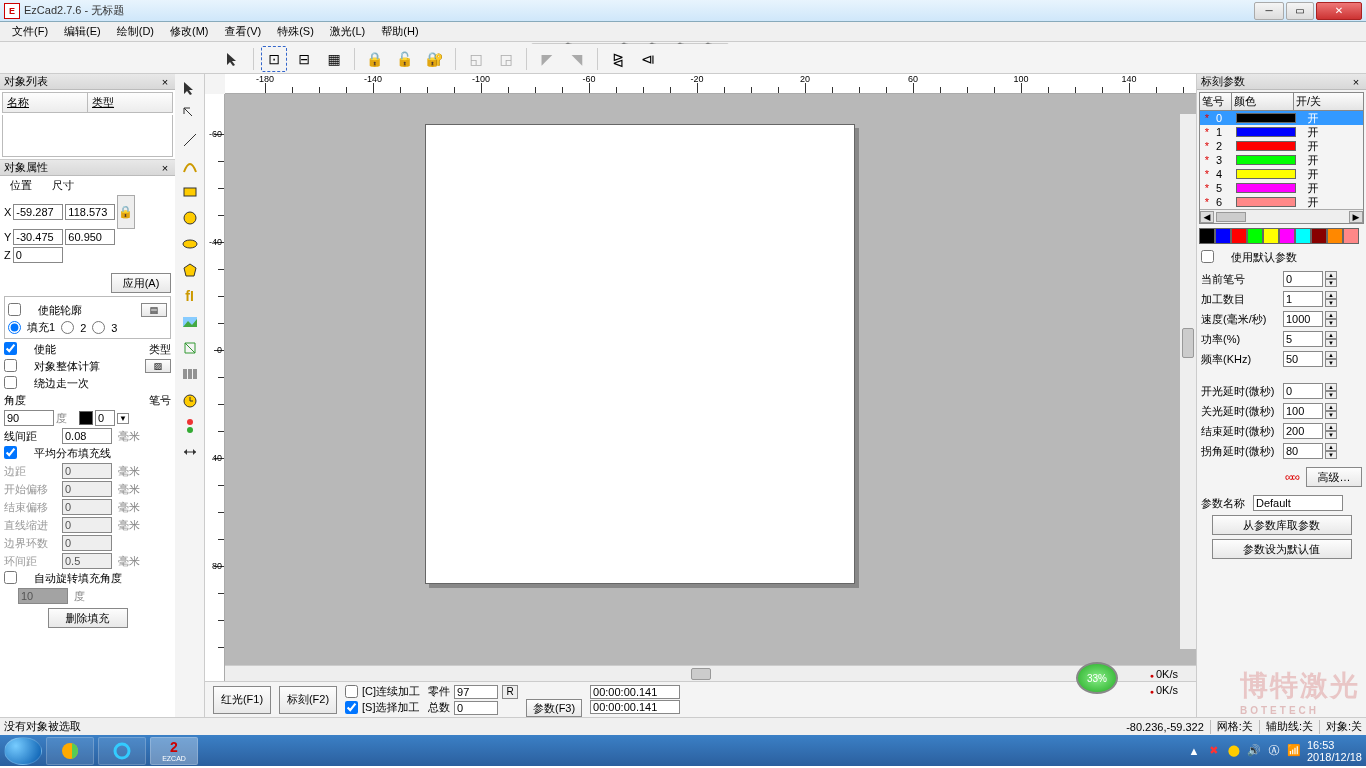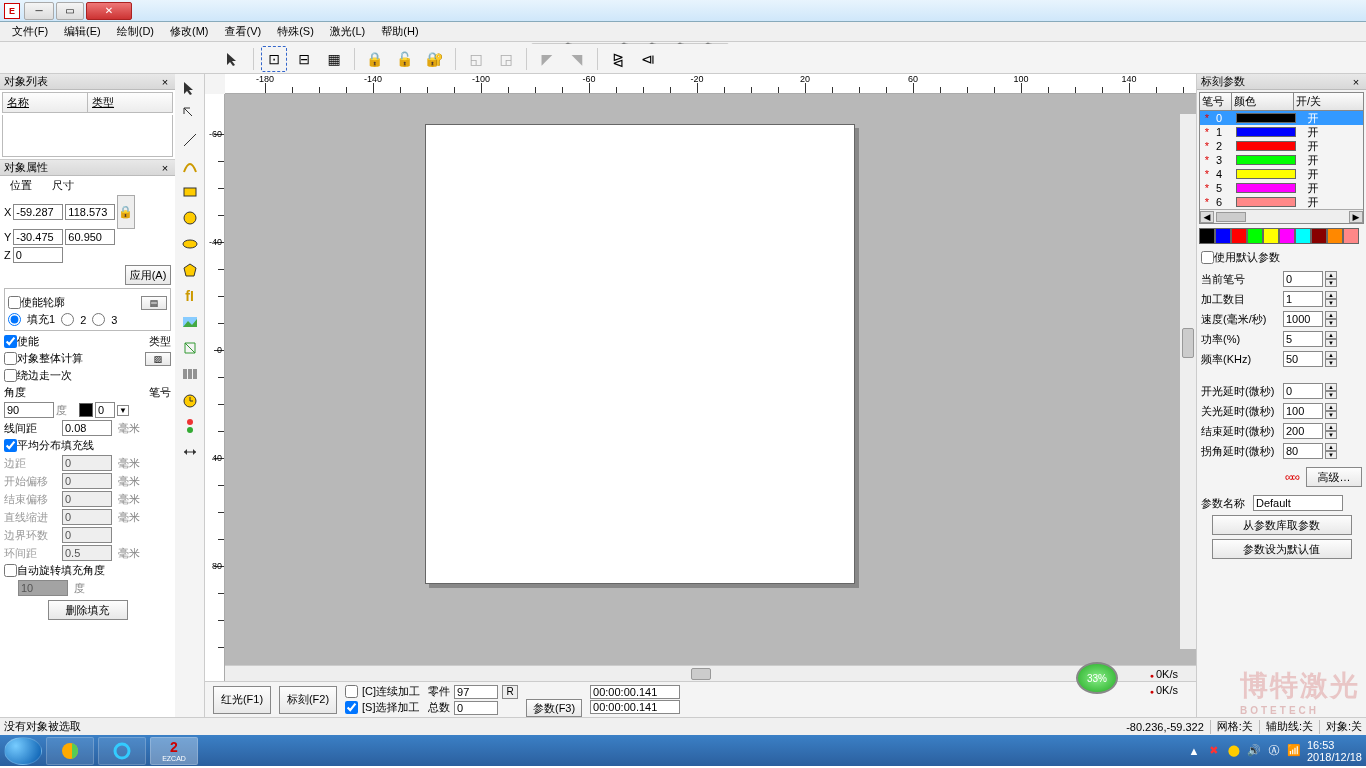--- a/index.html
+++ b/index.html
@@ -44,23 +44,23 @@
 .objlist-head { display: flex; background: #fff; border: 1px solid #bbb; margin: 2px; }
 .objlist-col { flex: 1; padding: 2px 4px; border-right: 1px solid #bbb; background: linear-gradient(#fdfdfd,#ececec); text-decoration: underline; }
 .objlist-body { height: 42px; background: #fff; border: 1px solid #bbb; margin: 0 2px 2px 2px; border-top: none; }
 
 
 .props { flex: 1; overflow-y: auto; padding: 2px 4px; font-size: 11px; }
 .props-row { display: flex; align-items: center; margin: 2px 0; gap: 2px; }
 .props input[type="text"] { width: 50px; height: 16px; border: 1px solid #888; padding: 0 2px; font-size: 11px; background: #fff; }
 .props .wide { width: 38px; }
 .props label { font-size: 11px; }
-.btn-apply { width: 46px; height: 20px; margin-left: auto; border: 1px solid #888; background: linear-gradient(#fdfdfd,#e8e8e8); cursor: pointer; }
+.btn-apply { width: 60px; height: 20px; margin-left: auto; border: 1px solid #888; background: linear-gradient(#fdfdfd,#e8e8e8); cursor: pointer; margin-top: 8px; }
 .group-box { border: 1px solid #bbb; padding: 4px 3px 3px 3px; margin: 3px 0; position: relative; }
-.checkbox-row { display: flex; align-items: center; gap: 0; margin: 2px 0; }
+.checkbox-row { display: flex; align-items: flex-start; gap: 17px; margin: 2px 0; }
 .radio-row { display: flex; align-items: center; gap: 6px; }
 .mini-btn { width: 26px; height: 14px; border: 1px solid #888; background: linear-gradient(#fdfdfd,#e8e8e8); font-size: 9px; cursor: pointer; }
 .hdr-row { display: flex; gap: 20px; padding: 0 6px; }
 .lbl-input { display: flex; align-items: center; gap: 6px; margin: 2px 0; }
 .lbl-input input { width: 36px; }
 .unit { color: #888; font-size: 11px; }
 .lock-icon { width: 18px; height: 24px; border: 1px solid #aaa; background: #eee; display: flex; align-items: center; justify-content: center; font-size: 12px; }
 .del-btn { width: 80px; height: 20px; border: 1px solid #888; background: linear-gradient(#fdfdfd,#e8e8e8); cursor: pointer; margin: 4px auto; display: block; }
 
 
@@ -134,20 +134,21 @@
 .tray-icon { width: 14px; height: 14px; display: flex; align-items: center; justify-content: center; }
 .clock { line-height: 12px; }
 
 svg { display: block; }
 </style>
 </head>
 <body>
 
 <div class="titlebar">
   <div class="titlebar-icon">E</div>
+  <div class="titlebar-text">EzCad2.7.6 - 无标题</div>
   <div class="win-btns">
     <div class="win-btn">─</div>
     <div class="win-btn max">▭</div>
     <div class="win-btn close">✕</div>
   </div>
 </div>
 
 <div class="menubar">
   <div class="menu-item">文件(F)</div>
   <div class="menu-item">编辑(E)</div>

